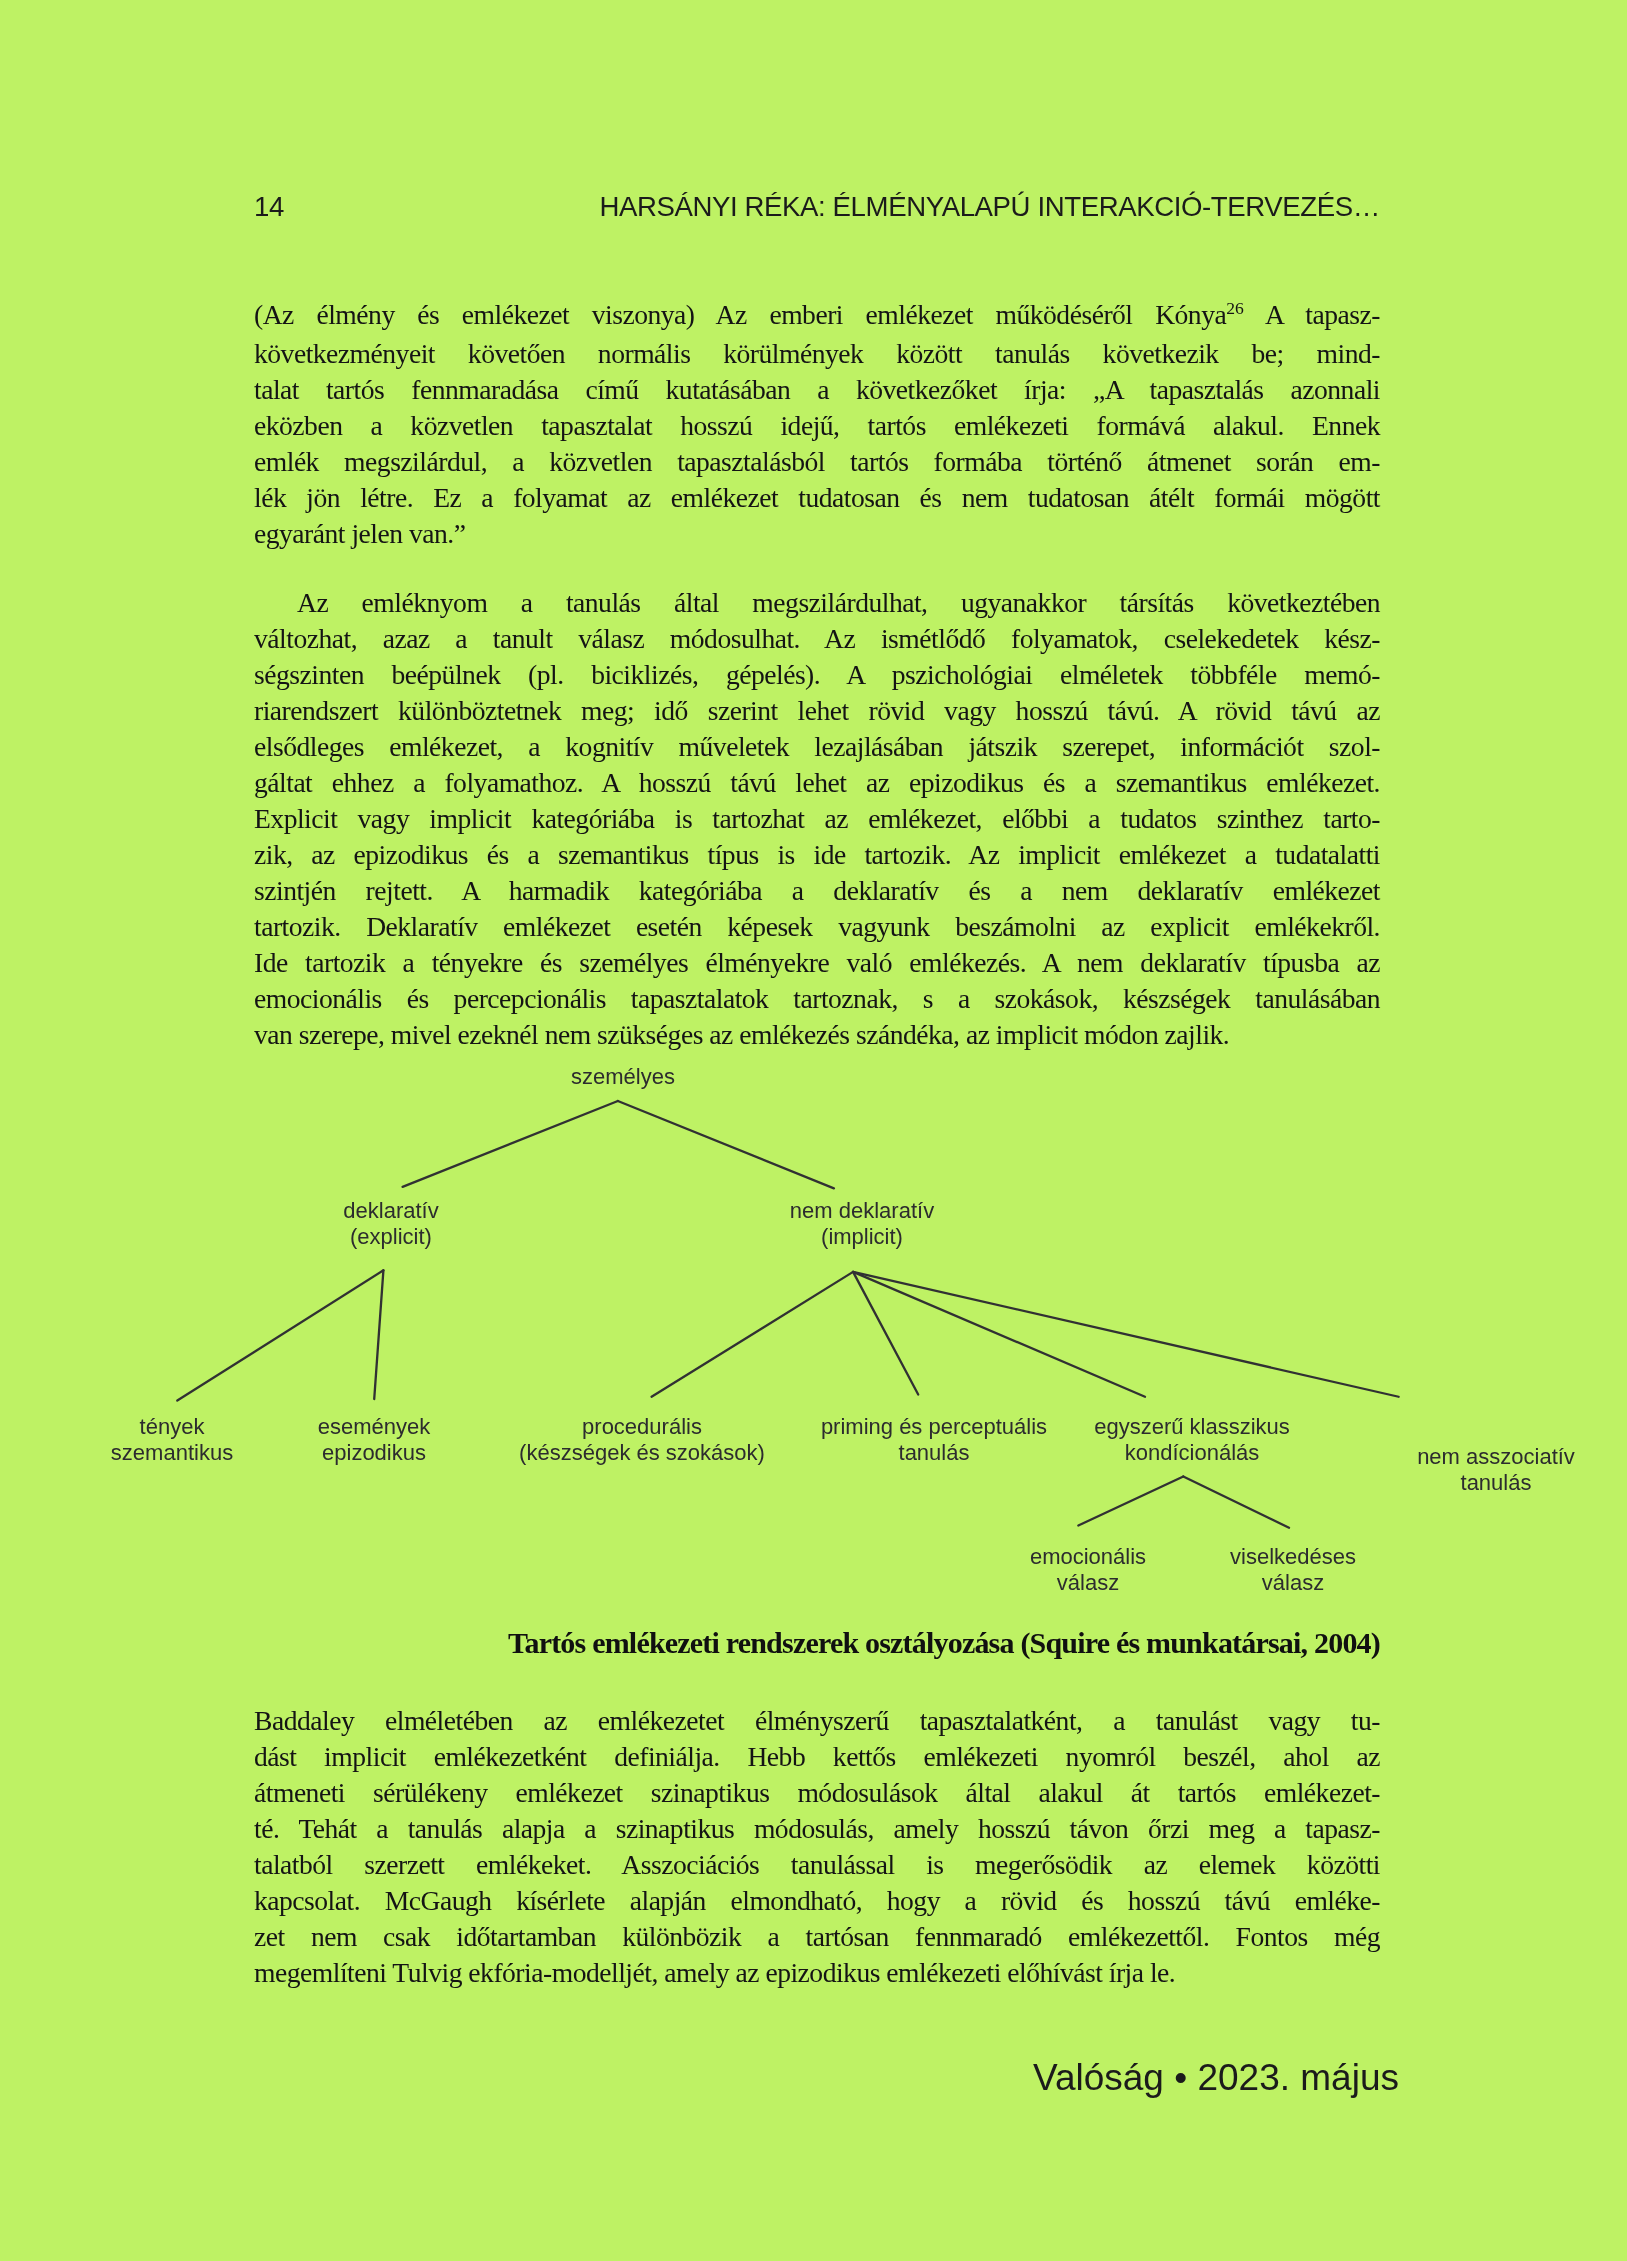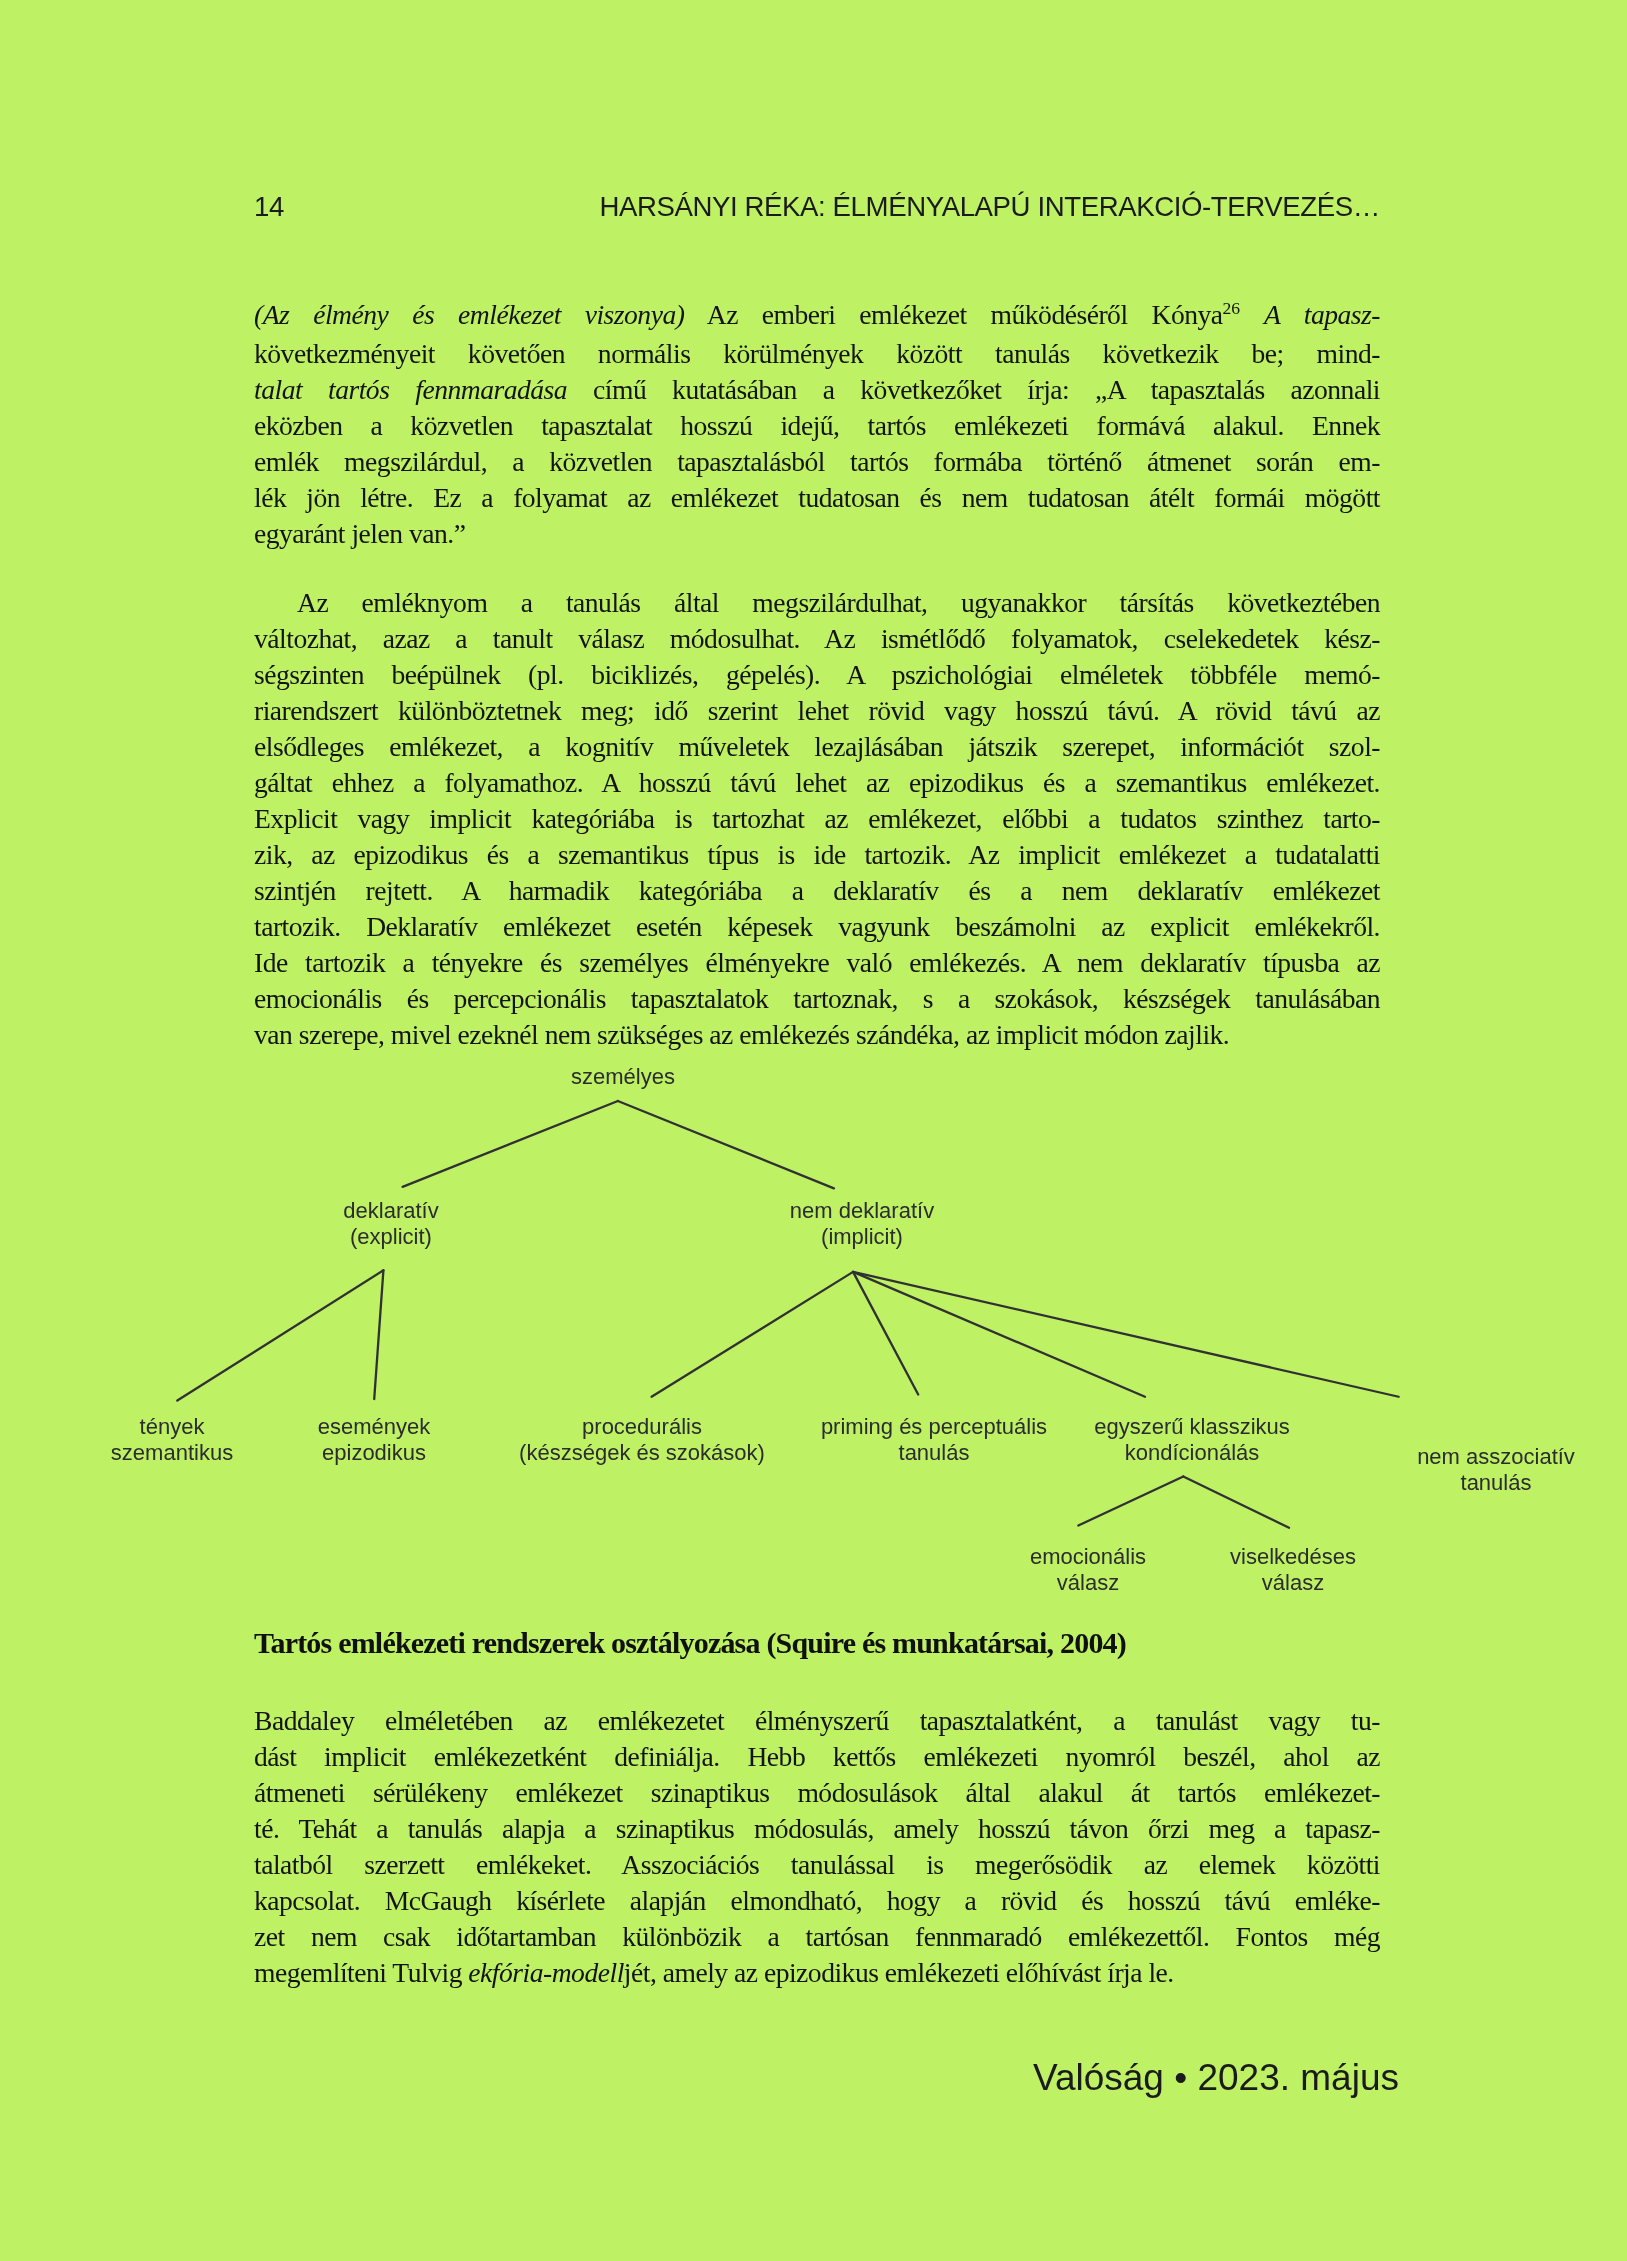--- a/index.html
+++ b/index.html
@@ -15,32 +15,32 @@
   .runhead .pagenum{position:absolute;left:0;top:0;}
   .runhead .rtitle{position:absolute;right:0;top:0;white-space:nowrap;}
   
   .para{position:absolute;left:254px;width:1126px;font-size:27.6px;line-height:36px;letter-spacing:-0.5px;}
   #para-1{top:297px;}
   #para-2{top:585px;}
   #para-3{top:1703px;}
   .bline{text-align:justify;text-align-last:justify;}
   .bline.last{text-align-last:left;}
   .bline.ind{text-indent:43px;}
-  .it{font-style:italic;}
+  .it{}
   .sup{font-size:17.6px;position:relative;top:-10px;letter-spacing:0;}
   
   svg.treelines{position:absolute;left:0;top:0;width:1628px;height:2261px;pointer-events:none;}
   svg.treelines line{stroke:#313133;stroke-width:3;stroke-linecap:round;}
   .tnode{
     position:absolute;transform:translateX(-50%);text-align:center;white-space:nowrap;
     font-family:"Liberation Sans",sans-serif;font-size:22px;line-height:26px;color:#2c2c2e;
   }
   
   .figcap{
-    position:absolute;left:254px;top:1626px;width:1126px;text-align:left;
+    position:absolute;left:254px;top:1626px;width:1126px;text-align:right;
     font-weight:bold;font-size:30px;letter-spacing:-0.8px;color:#101010;
   }
   
   .pfooter{
     position:absolute;right:247px;top:2057px;white-space:nowrap;
     font-family:Liberation Sans, sans-serif;font-size:37px;color:#1b1b1b;
   }
 </style>
 </head>
 <body>

